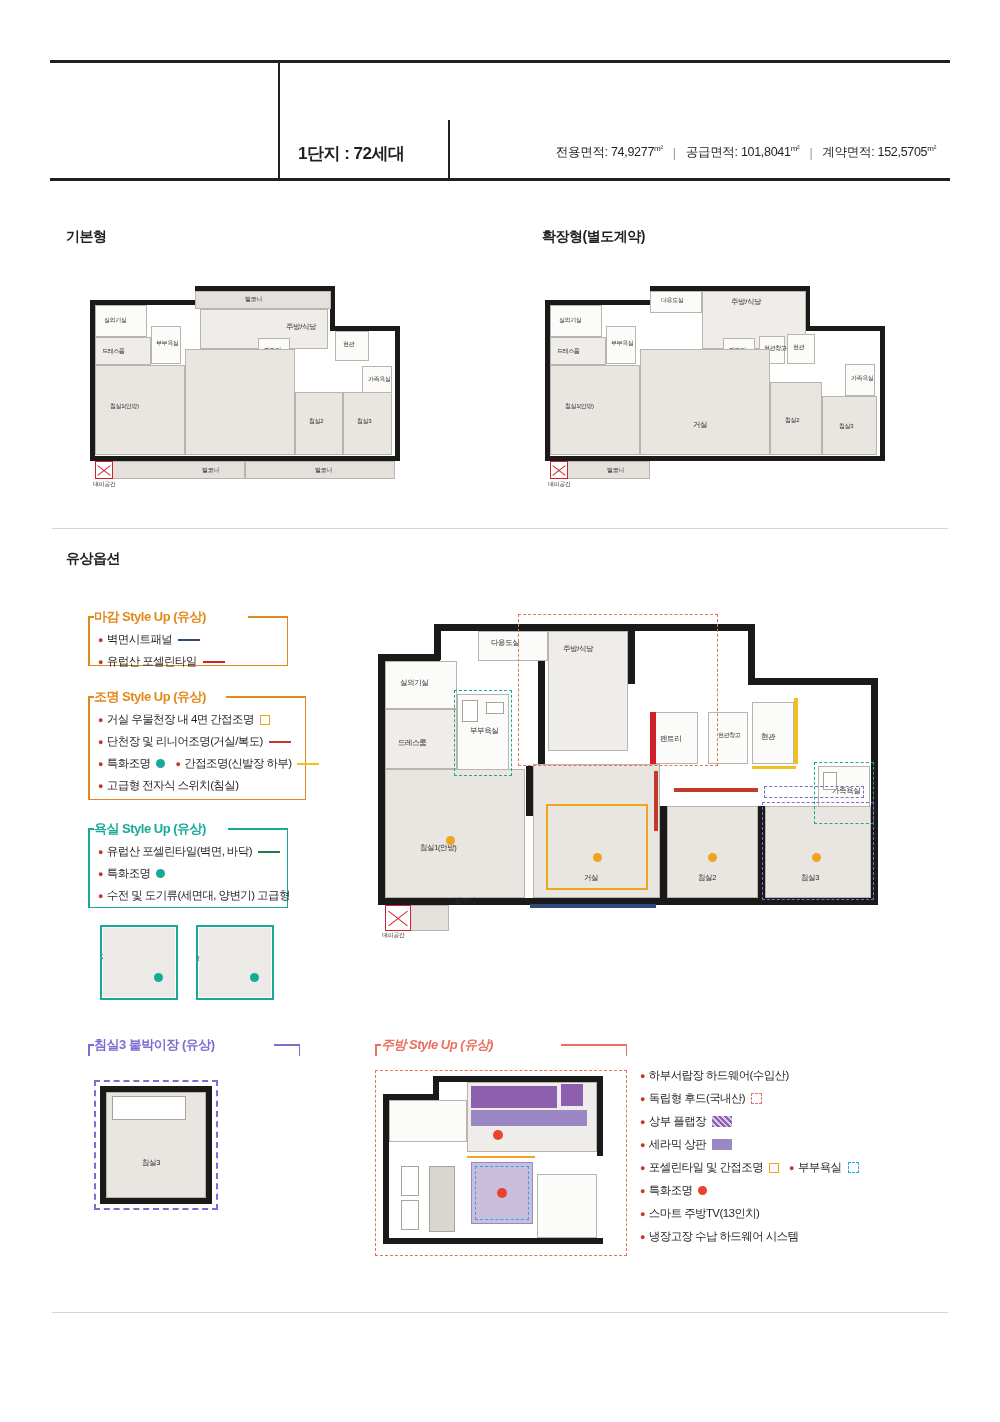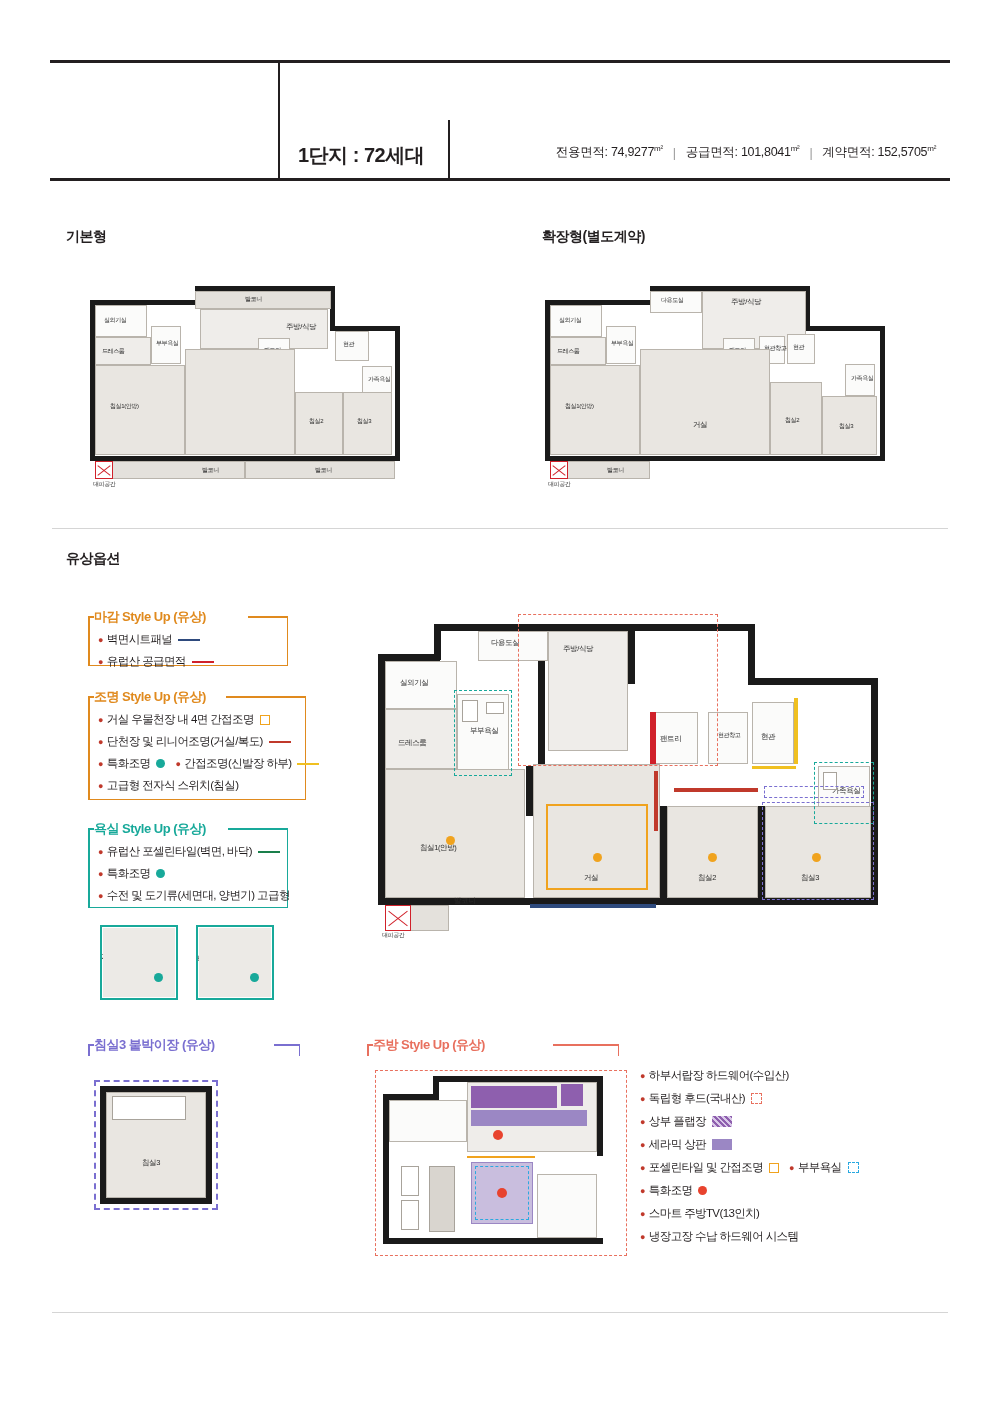--- a/index.html
+++ b/index.html
@@ -15,21 +15,21 @@
 
   
   .header { position: absolute; left: 50px; top: 60px; width: 900px; height: 130px; }
   .header-rule-top { position: absolute; left: 0; top: 0; width: 900px; height: 3px; background: #231f20; }
   .header-rule-bottom { position: absolute; left: 0; top: 118px; width: 900px; height: 3px; background: #231f20; }
   .title-block { position: absolute; left: 8px; top: 28px; display: flex; align-items: baseline; }
   .title-num { font-size: 62px; font-weight: bold; letter-spacing: -2px; line-height: 1; }
   .title-unit { font-size: 26px; font-weight: bold; margin-left: 1px; }
   .title-type { font-size: 34px; font-weight: bold; margin-left: 8px; }
   .vsep { position: absolute; top: 0; width: 2px; background: #231f20; }
-  .subtitle { position: absolute; left: 248px; top: 82px; font-size: 20px; font-weight: bold; letter-spacing: -0.5px; }
+  .subtitle { position: absolute; left: 248px; top: 82px; font-size: 17px; font-weight: bold; letter-spacing: -0.5px; }
   .areas { position: absolute; right: 4px; top: 84px; font-size: 12.5px; letter-spacing: -0.3px; display: flex; gap: 0; align-items: center; }
   .areas span.item { padding: 0 10px; }
   .areas span.div { color: #999; }
 
   
   .sec-label { position: absolute; font-size: 14px; font-weight: bold; letter-spacing: -0.5px; }
 
   
   .thin-div { position: absolute; background: #d5d5d5; height: 1px; }
 
@@ -206,21 +206,21 @@
     <div class="ln" style="left:0; top:48.5px; width:100%; height:1.5px; background:#e08a1e;"></div>
   </div>
   <ul>
     <li>
         <span class="bullet">●</span>
         <span>벽면시트패널</span>
         <span class="swatch-line" style="background:#2e4a7d;"></span>
       </li>
     <li>
         <span class="bullet">●</span>
-        <span>유럽산 공급면적</span>
+        <span>유럽산 포셀린타일</span>
         <span class="swatch-line" style="background:#d0212a;"></span>
       </li>
   </ul>
 </div>
 
 <div class="legend" style="left:88px; top:688px; width:218px; height:112px;">
   <div class="hdr" style="color:#e08a1e;">조명 Style Up (유상)</div>
   <div class="lfrm">
     <div class="ln" style="left:0; top:0; width:6px; height:1.5px; background:#e08a1e;"></div>
     <div class="ln" style="right:0; top:0; width:80px; height:1.5px; background:#e08a1e;"></div>
@@ -396,21 +396,21 @@
   <div style="position:absolute; left:384px; top:186px; width:112px; height:98px; border:1.5px dashed #7a6fd0;"></div>
   <div style="position:absolute; left:386px; top:170px; width:100px; height:12px; border:1.5px dashed #7a6fd0;"></div>
   <div style="position:absolute; left:272px; top:96px; width:6px; height:52px; background:#d0212a;"></div>
   <div style="position:absolute; left:276px; top:155px; width:4px; height:60px; background:#c0392b;"></div>
   <div style="position:absolute; left:296px; top:172px; width:84px; height:4px; background:#c0392b;"></div>
   <div style="position:absolute; left:374px; top:150px; width:44px; height:3px; background:#f0c020;"></div>
   <div style="position:absolute; left:416px; top:82px; width:4px; height:66px; background:#f0c020;"></div>
   <div style="position:absolute; left:152px; top:288px; width:126px; height:4px; background:#2e4a7d;"></div>
 </div>
 
-<div class="legend" style="left:367px; top:1036px; width:252px; height:20px;">
+<div class="legend" style="left:375px; top:1036px; width:252px; height:20px;font-style:italic;">
   <div class="hdr" style="color:#e8705e;">주방 Style Up (유상)</div>
   <div class="lfrm">
     <div class="ln" style="left:0; top:0; width:6px; height:1.5px; background:#e8705e;"></div>
     <div class="ln" style="right:0; top:0; width:66px; height:1.5px; background:#e8705e;"></div>
     <div class="ln" style="left:0; top:0; width:1.5px; height:12px; background:#e8705e;"></div>
     <div class="ln" style="right:0; top:0; width:1.5px; height:12px; background:#e8705e;"></div>
   </div>
 </div>
 
 <div class="fp" style="left:375px; top:1070px; width:252px; height:186px;">

